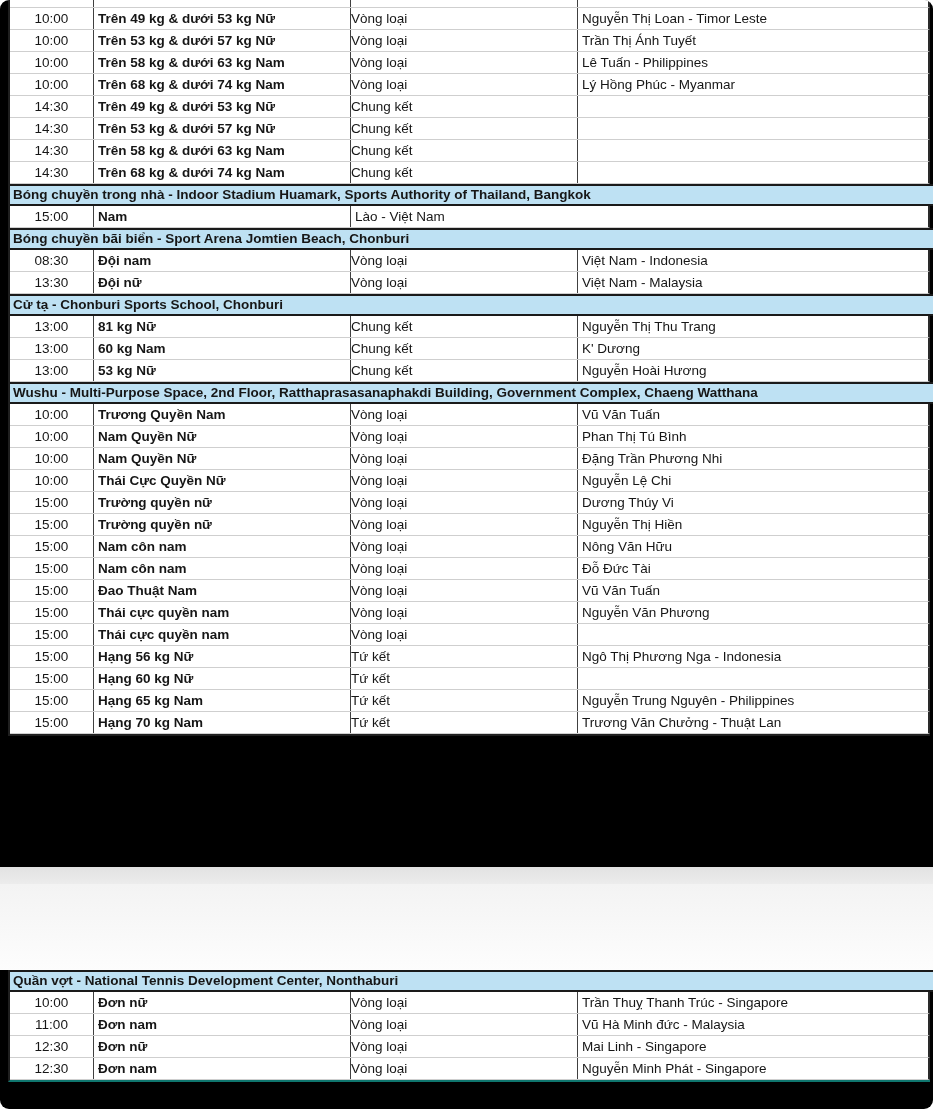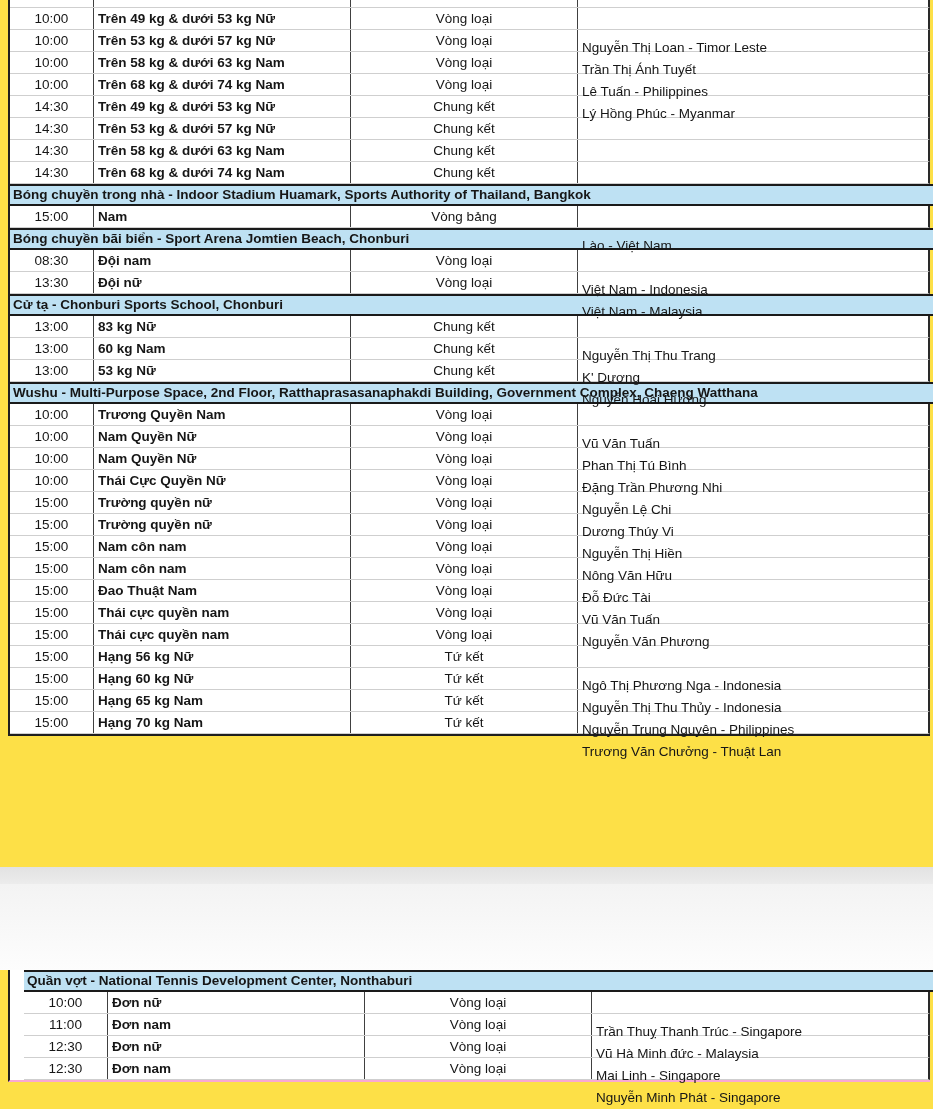--- a/index.html
+++ b/index.html
@@ -1,39 +1,39 @@
 <!DOCTYPE html>
 <html><head>
 <meta charset="utf-8">
 <style>
   html,body{margin:0;padding:0;background:#ffffff;}
   .sheet{
-    position:relative;width:933px;height:1109px;overflow:hidden;background:#fde047;
-    font-family:"Liberation Sans","DejaVu Sans",sans-serif;color:#161616;
+    position:relative;width:933px;height:1109px;overflow:hidden;background:#000000;
+    font-family:"Liberation Sans","DejaVu Sans",sans-serif;color:#161616;border-radius:9px;
   }
   .tbl{
     position:absolute;left:8px;width:922px;box-sizing:border-box;
     border-left:2px solid #1f1f1f;border-bottom:2px solid #1f1f1f;
     background:#ffffff;overflow:visible;
   }
   #tbl1{top:0;}
-  #tbl2{top:970px;border-bottom:2px solid #f9a8d4;padding-left:14px;}
+  #tbl2{top:970px;border-bottom:2px solid #0f766e;}
   .row{
     display:flex;width:100%;box-sizing:border-box;height:22px;
     border-bottom:1px solid #cfcfcf;border-right:2px solid #2a2a2a;background:#fff;
   }
   .row.partial{height:8px;}
   .c{
     box-sizing:border-box;border-right:1px solid #404040;overflow:hidden;
     white-space:nowrap;font-size:13.5px;line-height:21px;height:100%;
   }
   .c1{width:84px;text-align:center;}
   .c2{width:257px;padding-left:4px;font-weight:bold;}
-  .c3{width:227px;text-align:center;}
-  .c4{flex:1;border-right:none;padding-left:4px;margin-top:29px;}
+  .c3{width:227px;text-align:left;}
+  .c4{flex:1;border-right:none;padding-left:4px;}
   .section-header{
     width:925px;box-sizing:border-box;height:22px;
     background:#bee1f3;border-top:2px solid #1a1a1a;border-bottom:2px solid #1a1a1a;
     font-weight:bold;font-size:13.5px;line-height:18px;padding-left:3px;
     white-space:nowrap;overflow:hidden;
   }
   .gap-band{
     position:absolute;left:0;top:867px;width:933px;height:17px;
     background:linear-gradient(180deg,#e2e2e2 0%,#ececec 100%);
   }
@@ -99,40 +99,39 @@
       <div class="row">
     <div class="c c1">14:30</div>
     <div class="c c2">Trên 68 kg &amp; dưới 74 kg Nam</div>
     <div class="c c3">Chung kết</div>
     <div class="c c4"></div>
   </div>
       <div class="section-header">Bóng chuyền trong nhà - Indoor Stadium Huamark, Sports Authority of Thailand, Bangkok</div>
       <div class="row">
     <div class="c c1">15:00</div>
     <div class="c c2">Nam</div>
-    <div class="c c3">Vòng bảng</div>
     <div class="c c4">Lào - Việt Nam</div>
   </div>
       <div class="section-header">Bóng chuyền bãi biển - Sport Arena Jomtien Beach, Chonburi</div>
       <div class="row">
     <div class="c c1">08:30</div>
     <div class="c c2">Đội nam</div>
     <div class="c c3">Vòng loại</div>
     <div class="c c4">Việt Nam - Indonesia</div>
   </div>
       <div class="row">
     <div class="c c1">13:30</div>
     <div class="c c2">Đội nữ</div>
     <div class="c c3">Vòng loại</div>
     <div class="c c4">Việt Nam - Malaysia</div>
   </div>
       <div class="section-header">Cử tạ - Chonburi Sports School, Chonburi</div>
       <div class="row">
     <div class="c c1">13:00</div>
-    <div class="c c2">83 kg Nữ</div>
+    <div class="c c2">81 kg Nữ</div>
     <div class="c c3">Chung kết</div>
     <div class="c c4">Nguyễn Thị Thu Trang</div>
   </div>
       <div class="row">
     <div class="c c1">13:00</div>
     <div class="c c2">60 kg Nam</div>
     <div class="c c3">Chung kết</div>
     <div class="c c4">K' Dương</div>
   </div>
       <div class="row">
@@ -210,21 +209,20 @@
       <div class="row">
     <div class="c c1">15:00</div>
     <div class="c c2">Hạng 56 kg Nữ</div>
     <div class="c c3">Tứ kết</div>
     <div class="c c4">Ngô Thị Phương Nga - Indonesia</div>
   </div>
       <div class="row">
     <div class="c c1">15:00</div>
     <div class="c c2">Hạng 60 kg Nữ</div>
     <div class="c c3">Tứ kết</div>
-    <div class="c c4">Nguyễn Thị Thu Thủy - Indonesia</div>
   </div>
       <div class="row">
     <div class="c c1">15:00</div>
     <div class="c c2">Hạng 65 kg Nam</div>
     <div class="c c3">Tứ kết</div>
     <div class="c c4">Nguyễn Trung Nguyên - Philippines</div>
   </div>
       <div class="row">
     <div class="c c1">15:00</div>
     <div class="c c2">Hạng 70 kg Nam</div>

